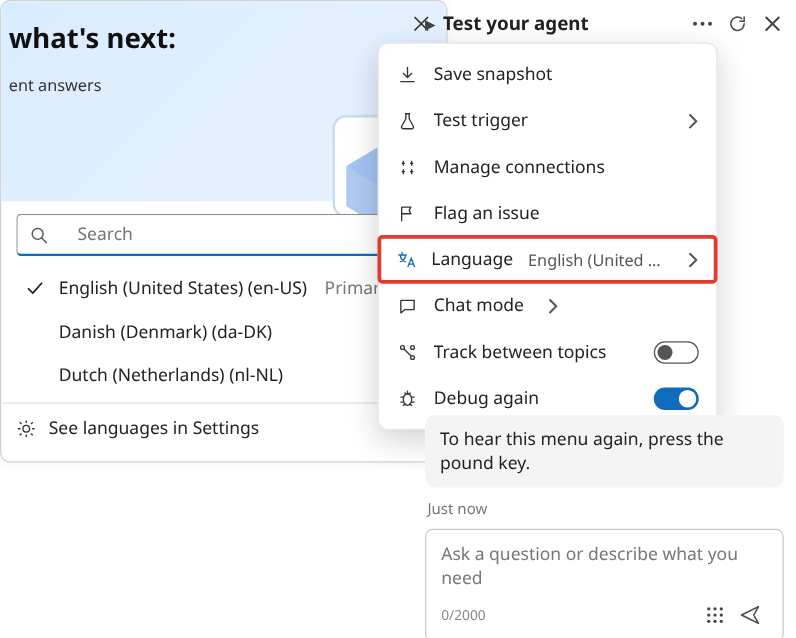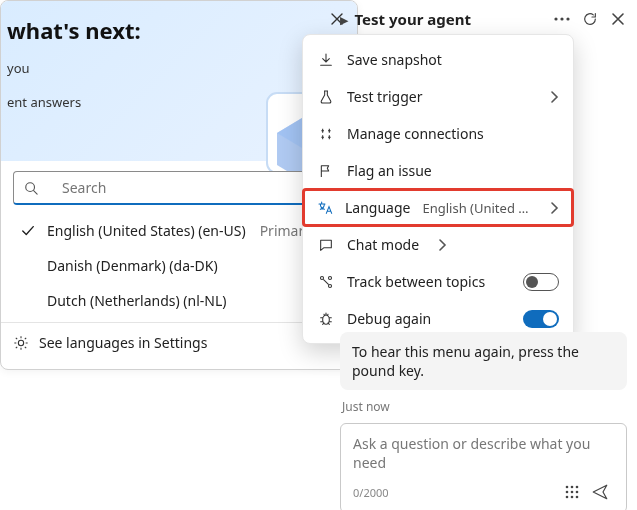--- a/index.html
+++ b/index.html
@@ -70,21 +70,20 @@
 <body>
 
 <div class="left-card">
   <div class="hero">
     <div class="hero-close">
       <svg width="14" height="14" viewBox="0 0 14 14">
           <path d="M2 2 L12 12 M12 2 L2 12" stroke="#333" stroke-width="1.4" stroke-linecap="round"></path>
         </svg>
     </div>
     <div class="hero-title">what's next:</div>
-    <div class="hero-sub">you</div>
     <div class="hero-sub">ent answers</div>
     <svg class="hero-art" viewBox="0 0 140 110">
       <rect x="30" y="18" width="100" height="80" rx="10" fill="#ffffff" stroke="#c7dcf5" stroke-width="2"></rect>
       <polygon points="70,40 100,58 100,90 70,108 40,90 40,58" fill="#6f9fe8" opacity="0.55"></polygon>
       <polygon points="70,40 100,58 70,76 40,58" fill="#9cc0f3" opacity="0.7"></polygon>
     </svg>
   </div>
 
   <div class="lang-list">
     <div class="search-wrap">

